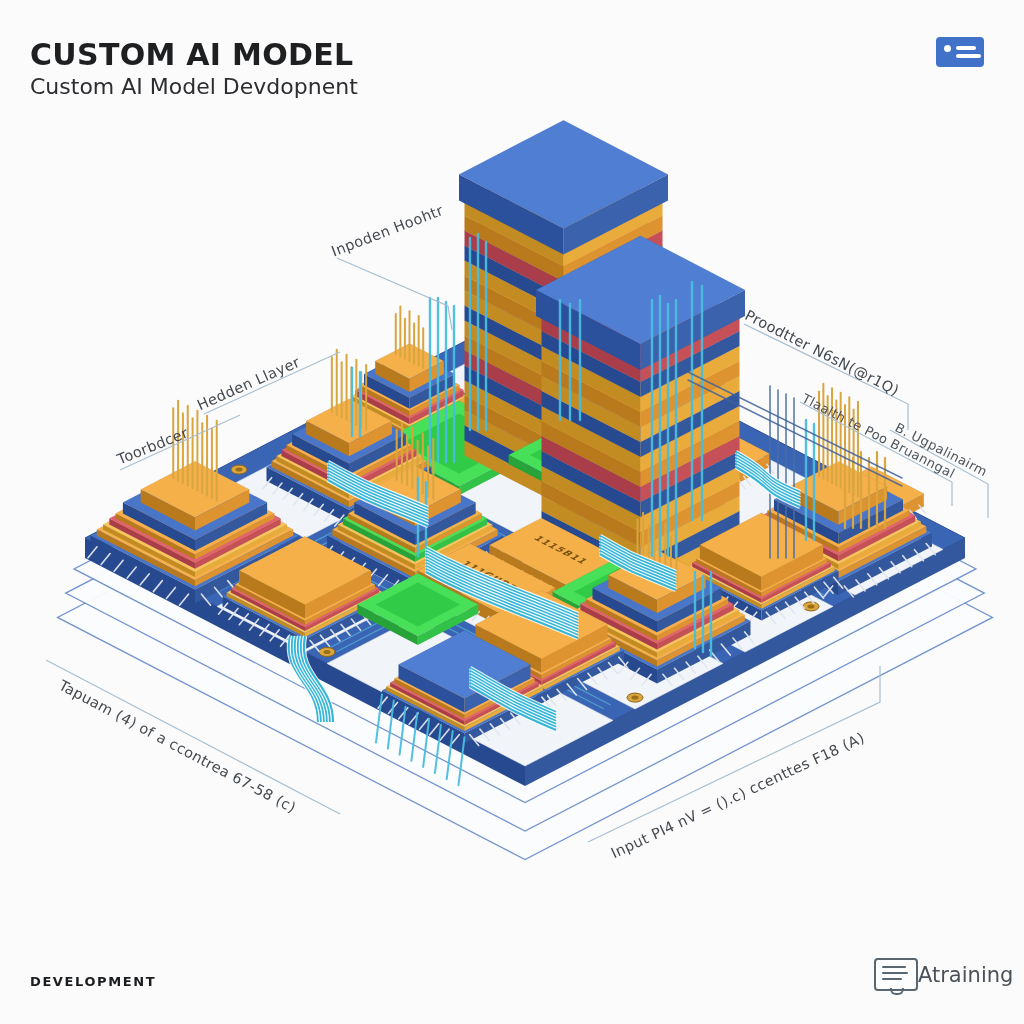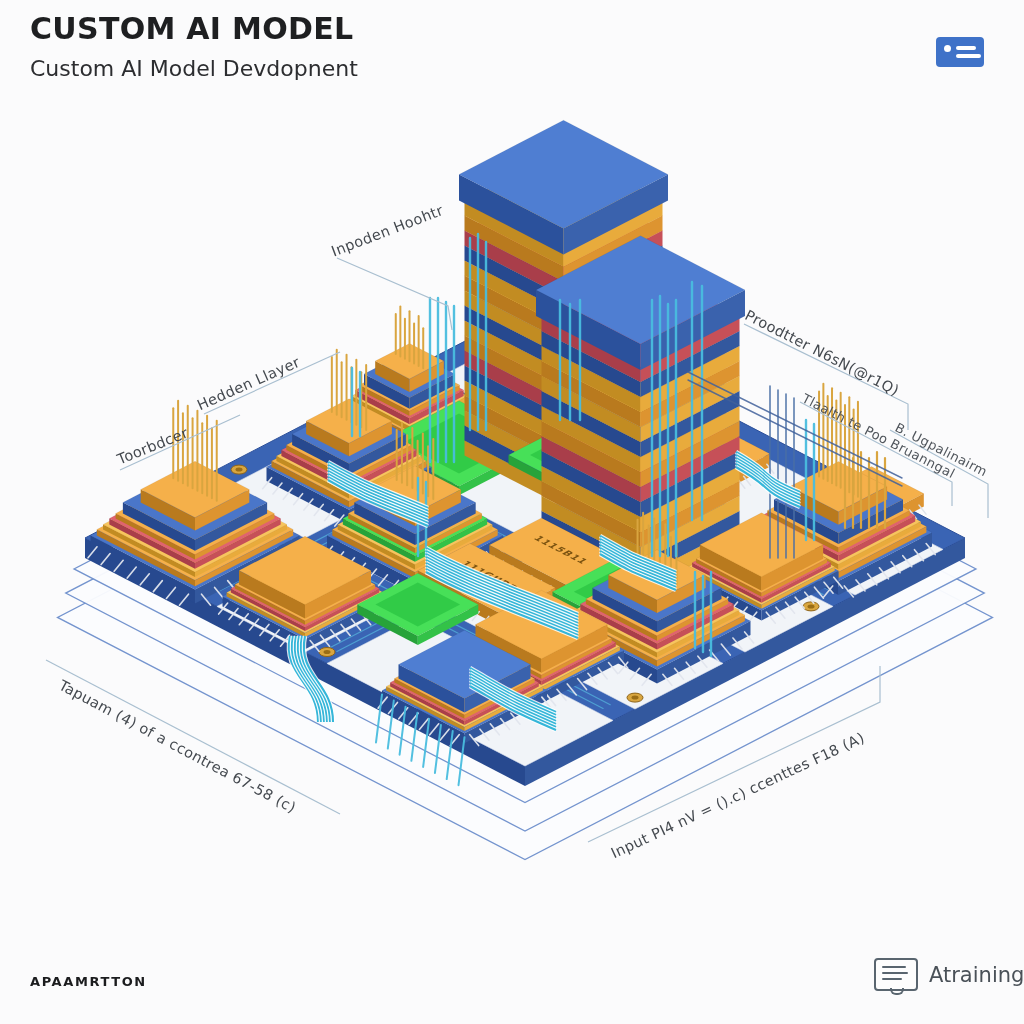--- a/index.html
+++ b/index.html
@@ -1,31 +1,31 @@
 <!DOCTYPE html>
 <html><head>
 <meta charset="utf-8">
 <style>
   html,body{margin:0;padding:0}
   body{width:1024px;height:1024px;position:relative;background:#fbfbfc;
        font-family:"DejaVu Sans","Liberation Sans",sans-serif;overflow:hidden}
   #scene{position:absolute;left:0;top:0}
-  .hdr{position:absolute;left:30px;top:10px;z-index:5}
+  .hdr{position:absolute;left:30px;top:36px;z-index:5}
   .hdr h1{margin:0;font-size:30px;line-height:38px;font-weight:bold;color:#1e1f21;letter-spacing:.3px}
-  .hdr .sub{margin-top:8px;font-size:22px;color:#2c2d30;font-weight:400}
+  .hdr .sub{margin-top:0;font-size:22px;color:#2c2d30;font-weight:400}
   .lbl{position:absolute;font-size:14.5px;color:#3b4046;letter-spacing:.4px;white-space:nowrap;
        transform-origin:0 50%;opacity:.95;z-index:6}
   .lbl.sm{font-size:13px;color:#474d54}
   .cardicon{position:absolute;left:936px;top:37px;width:48px;height:30px;background:#3f72c8;
             border-radius:4px;z-index:6}
   .cardicon .dot{position:absolute;left:8px;top:8px;width:7px;height:7px;border-radius:50%;background:#fff}
   .cardicon .b1{position:absolute;left:20px;top:9px;width:20px;height:3.5px;background:#fff;border-radius:2px}
   .cardicon .b2{position:absolute;left:20px;top:17px;width:25px;height:3.5px;background:#fff;border-radius:2px}
   .footl{position:absolute;left:30px;top:974px;font-size:13px;font-weight:bold;letter-spacing:1.6px;color:#1b1c1e;z-index:6}
-  .footr{position:absolute;left:874px;top:958px;display:flex;align-items:center;gap:11px;z-index:6}
+  .footr{position:absolute;left:874px;top:958px;display:flex;align-items:center;z-index:6}
   .boardicon{width:40px;height:29px;border:2px solid #59656f;border-radius:4px;position:relative;background:#fdfdfd}
   .boardicon i{position:absolute;left:6px;height:2px;background:#59656f;border-radius:1px}
   .boardicon .l1{top:6px;width:24px}
   .boardicon .l2{top:12px;width:26px}
   .boardicon .l3{top:18px;width:20px}
   .boardicon .stand{position:absolute;left:14px;bottom:-6px;width:10px;height:5px;
                     border:2px solid #59656f;border-top:none;border-radius:0 0 6px 6px}
   .atext{font-size:21px;color:#4a5158}
 </style>
 </head>
@@ -931,21 +931,21 @@
 
 <div class="lbl" style="left:332px;top:244px;transform:rotate(-21deg)">Inpoden Hoohtr</div>
 <div class="lbl" style="left:198px;top:398px;transform:rotate(-24deg)">Hedden Llayer</div>
 <div class="lbl" style="left:118px;top:452px;transform:rotate(-22deg)">Toorbdcer</div>
 <div class="lbl" style="left:746px;top:306px;transform:rotate(27deg)">Proodtter N6sN(@r1Q)</div>
 <div class="lbl sm" style="left:803px;top:390px;transform:rotate(27deg)">Tlaalth te Poo Bruanngal</div>
 <div class="lbl sm" style="left:896px;top:419px;transform:rotate(27deg)">B. Ugpalinairm</div>
 <div class="lbl" style="left:60px;top:676px;transform:rotate(28deg)">Tapuam (4) of a ccontrea 67-58 (c)</div>
 <div class="lbl" style="left:612px;top:846px;transform:rotate(-25deg)">Input PI4 nV = ().c) ccenttes F18 (A)</div>
 
-<div class="footl">APAAMRTTON</div>
+<div class="footl">DEVELOPMENT</div>
 <div class="footr">
   <div class="boardicon">
     <i class="l1"></i>
       <i class="l2"></i>
       <i class="l3"></i>
       <span class="stand"></span>
   </div>
   <span class="atext">Atraining</span>
 </div>
 

